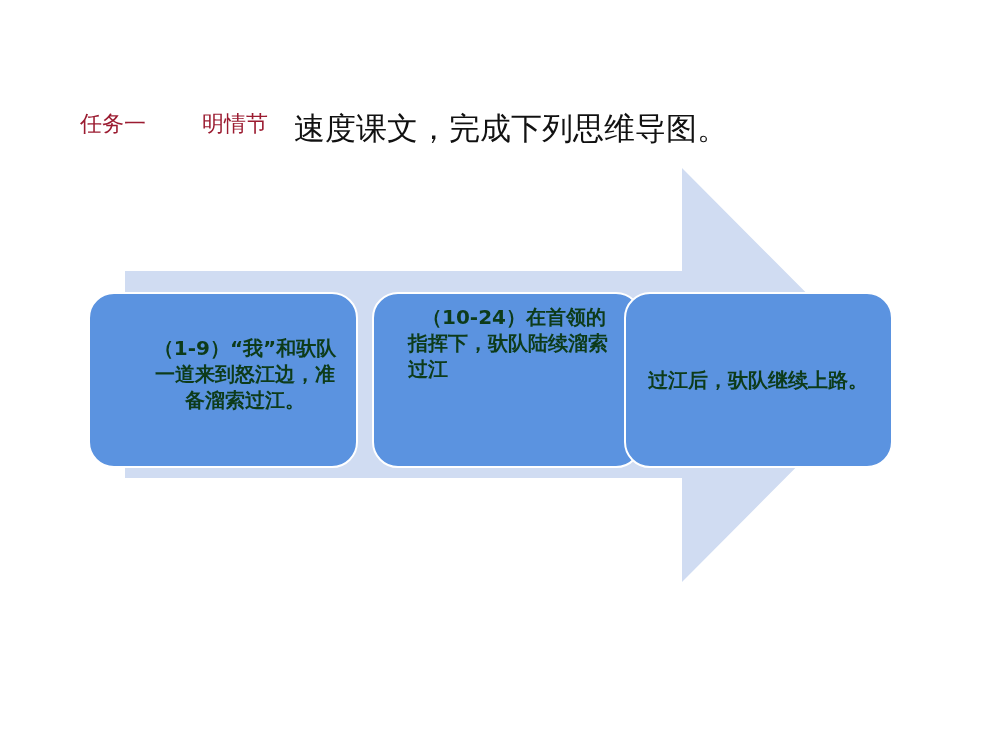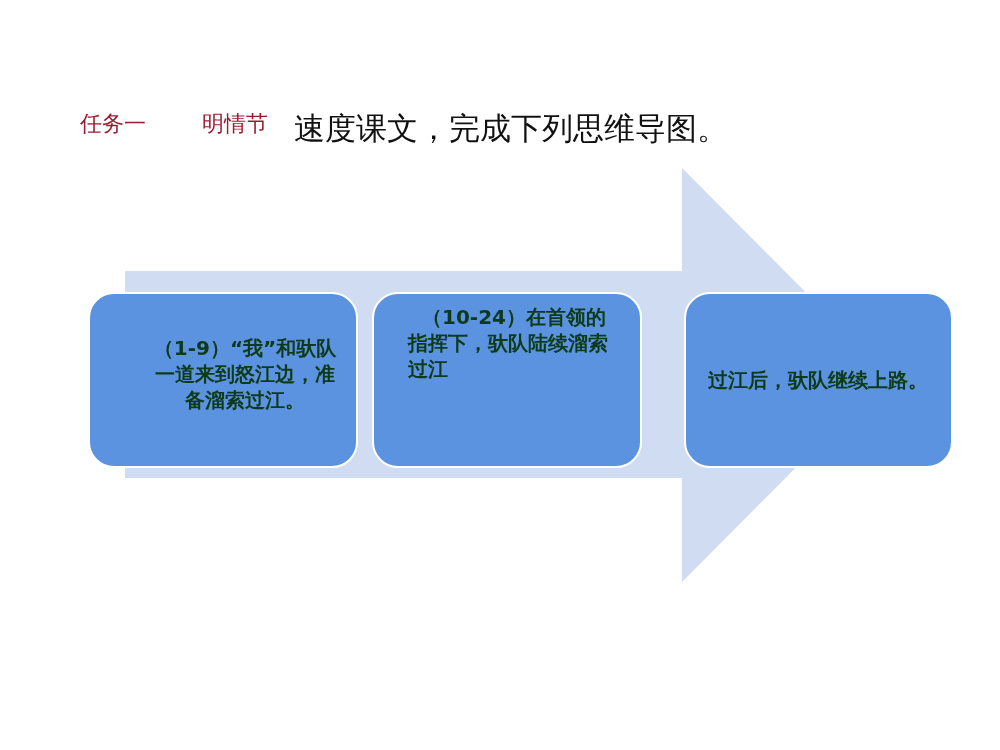--- a/index.html
+++ b/index.html
@@ -25,21 +25,21 @@
     .arrow-svg { position: absolute; left: 0; top: 0; }
     .step-box {
       position: absolute; top: 292px; height: 176px;
       background: #5b93e0; border: 2px solid #ffffff; border-radius: 26px;
       box-sizing: border-box;
       color: #0d3b1a; font-weight: bold; font-size: 20px; line-height: 26px;
       display: flex; padding: 12px 14px;
     }
     .box1 { left: 88px; width: 270px; align-items: center; justify-content: center; text-align: center; }
     .box2 { left: 372px; width: 270px; align-items: flex-start; padding-top: 10px; padding-left: 34px; padding-right: 16px; text-align: left; }
-    .box3 { left: 684px; width: 269px; align-items: center; padding-left: 22px; padding-right: 14px; text-align: left; padding-bottom: 12px;}
+    .box3 { left: 624px; width: 269px; align-items: center; padding-left: 22px; padding-right: 14px; text-align: left; padding-bottom: 12px;}
     .box1 .txt { padding-bottom: 12px; margin-left: 44px; }
     .box2 .txt { text-indent: 14px; }
   </style>
 </head>
 <body>
 
 <div class="task-title">
   <span class="part">任务一</span><span class="gap"></span><span class="part">明情节</span>
 </div>
 

